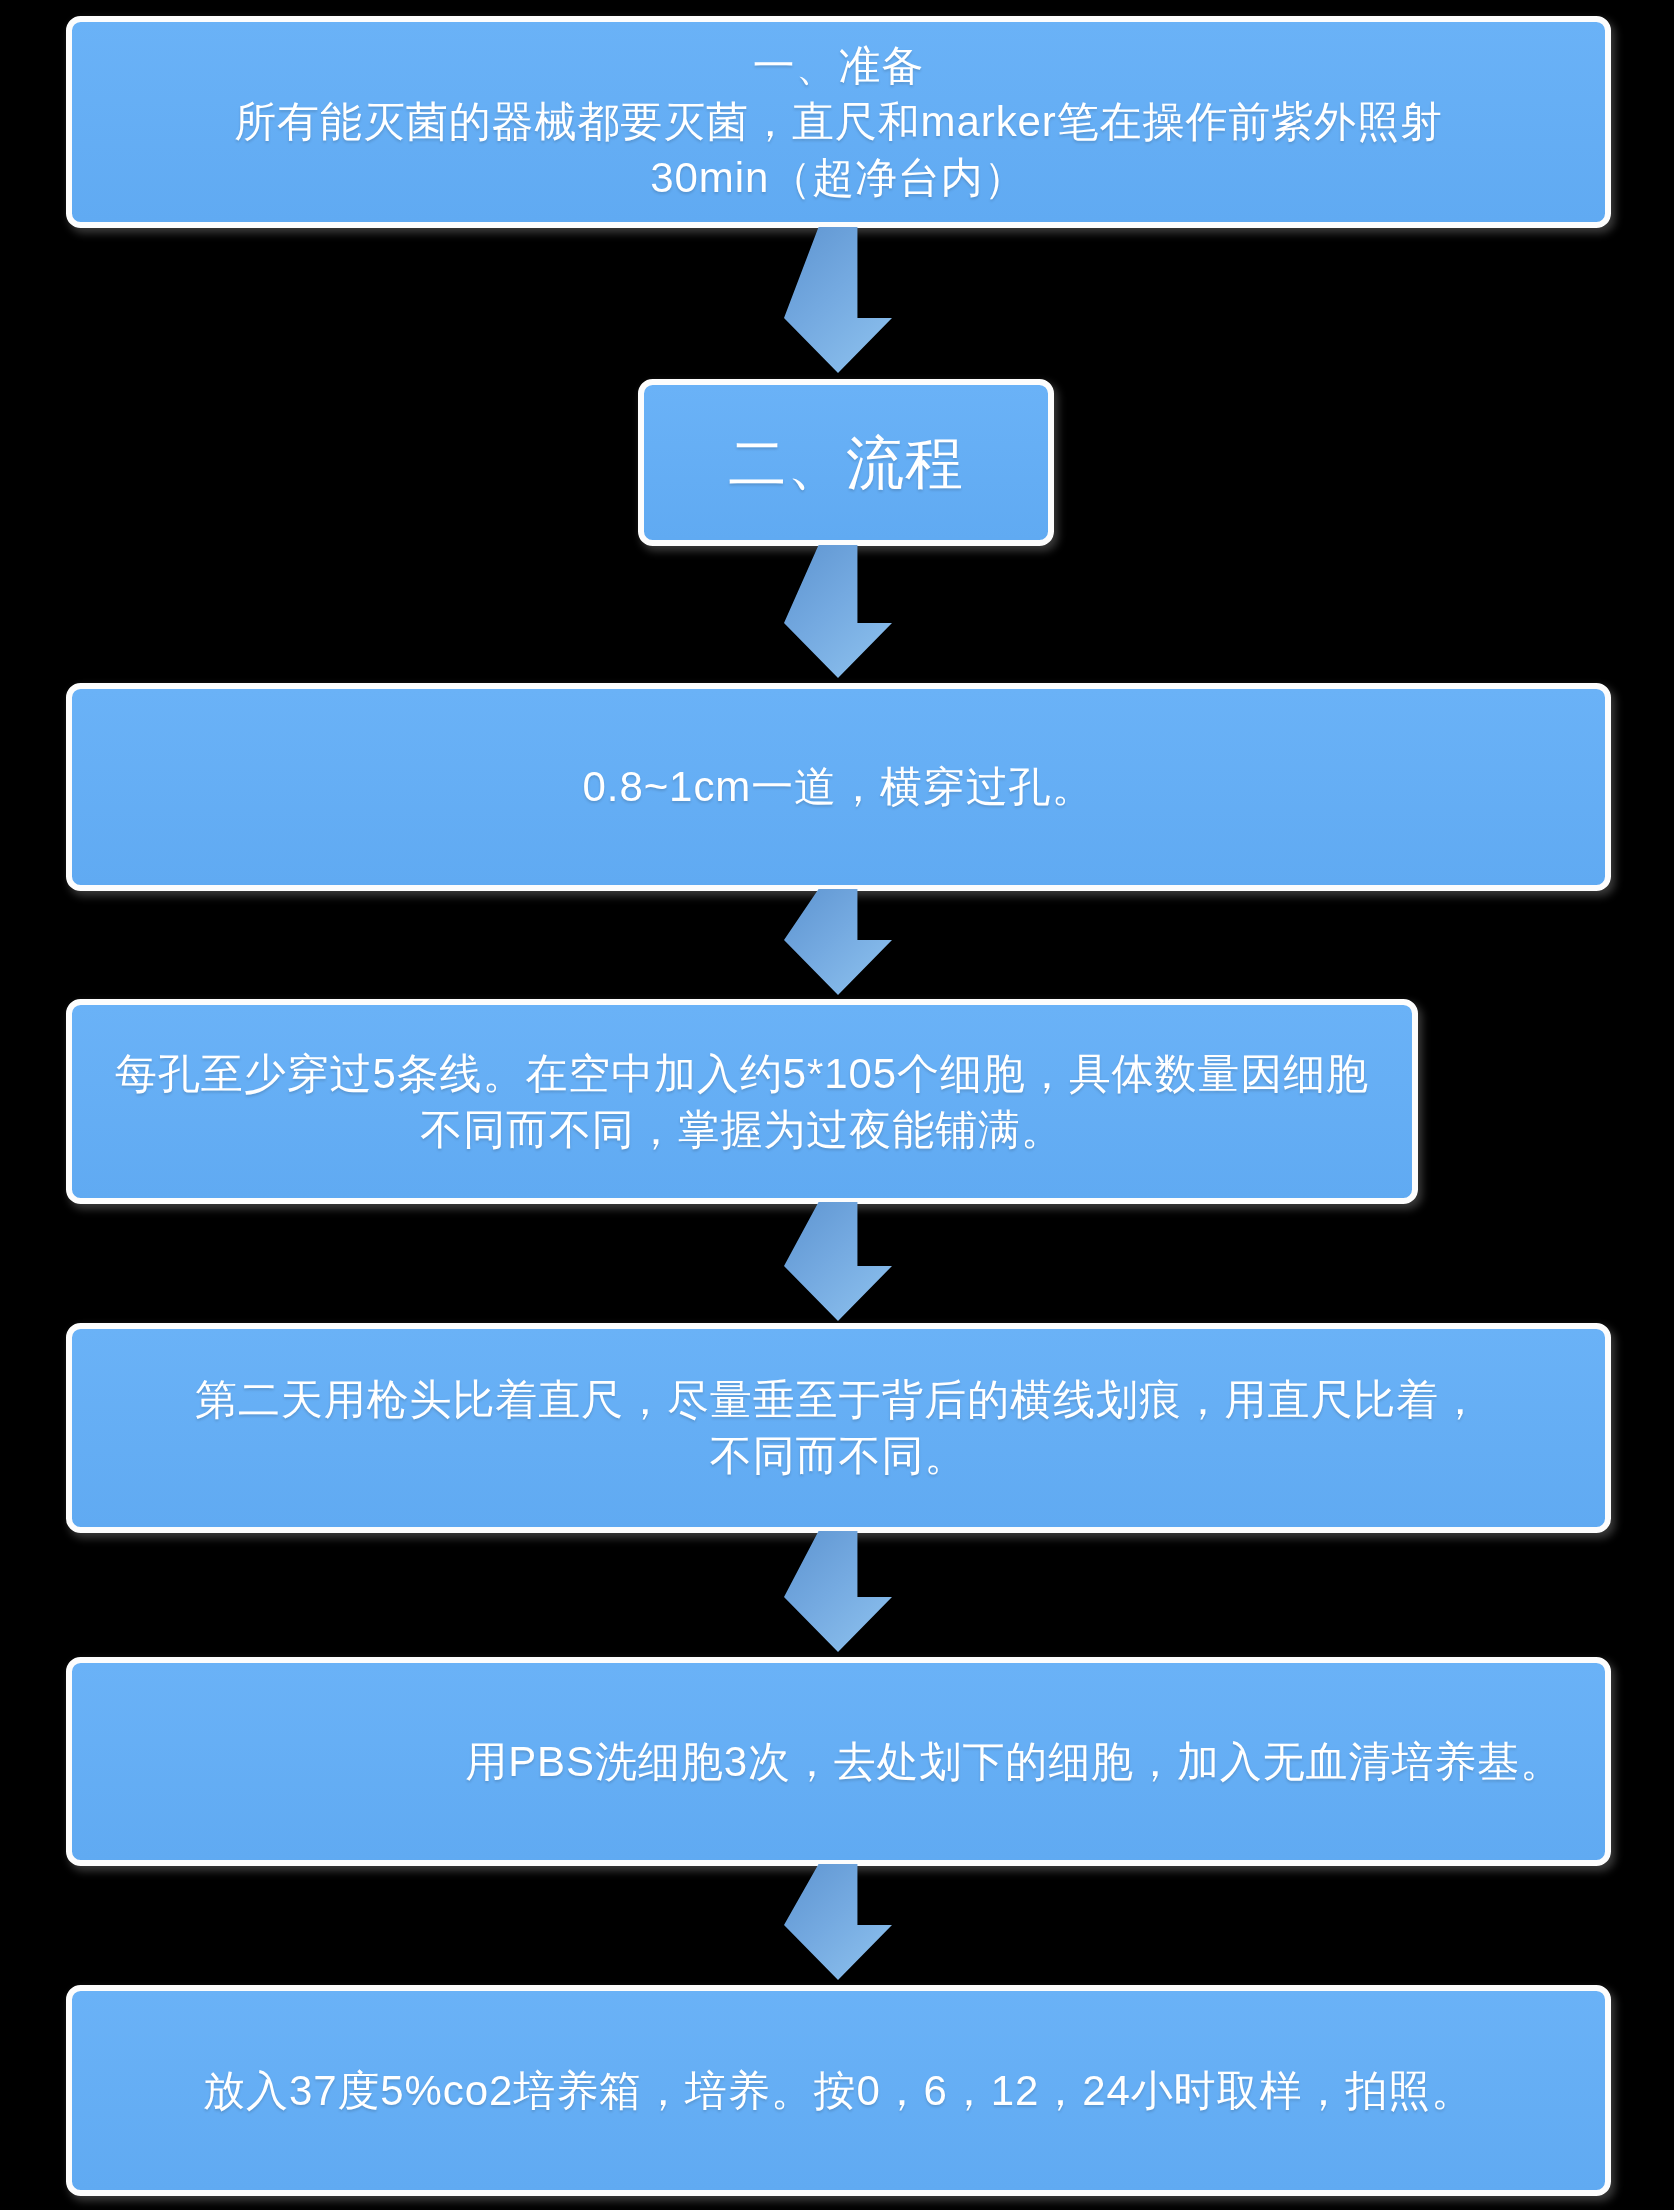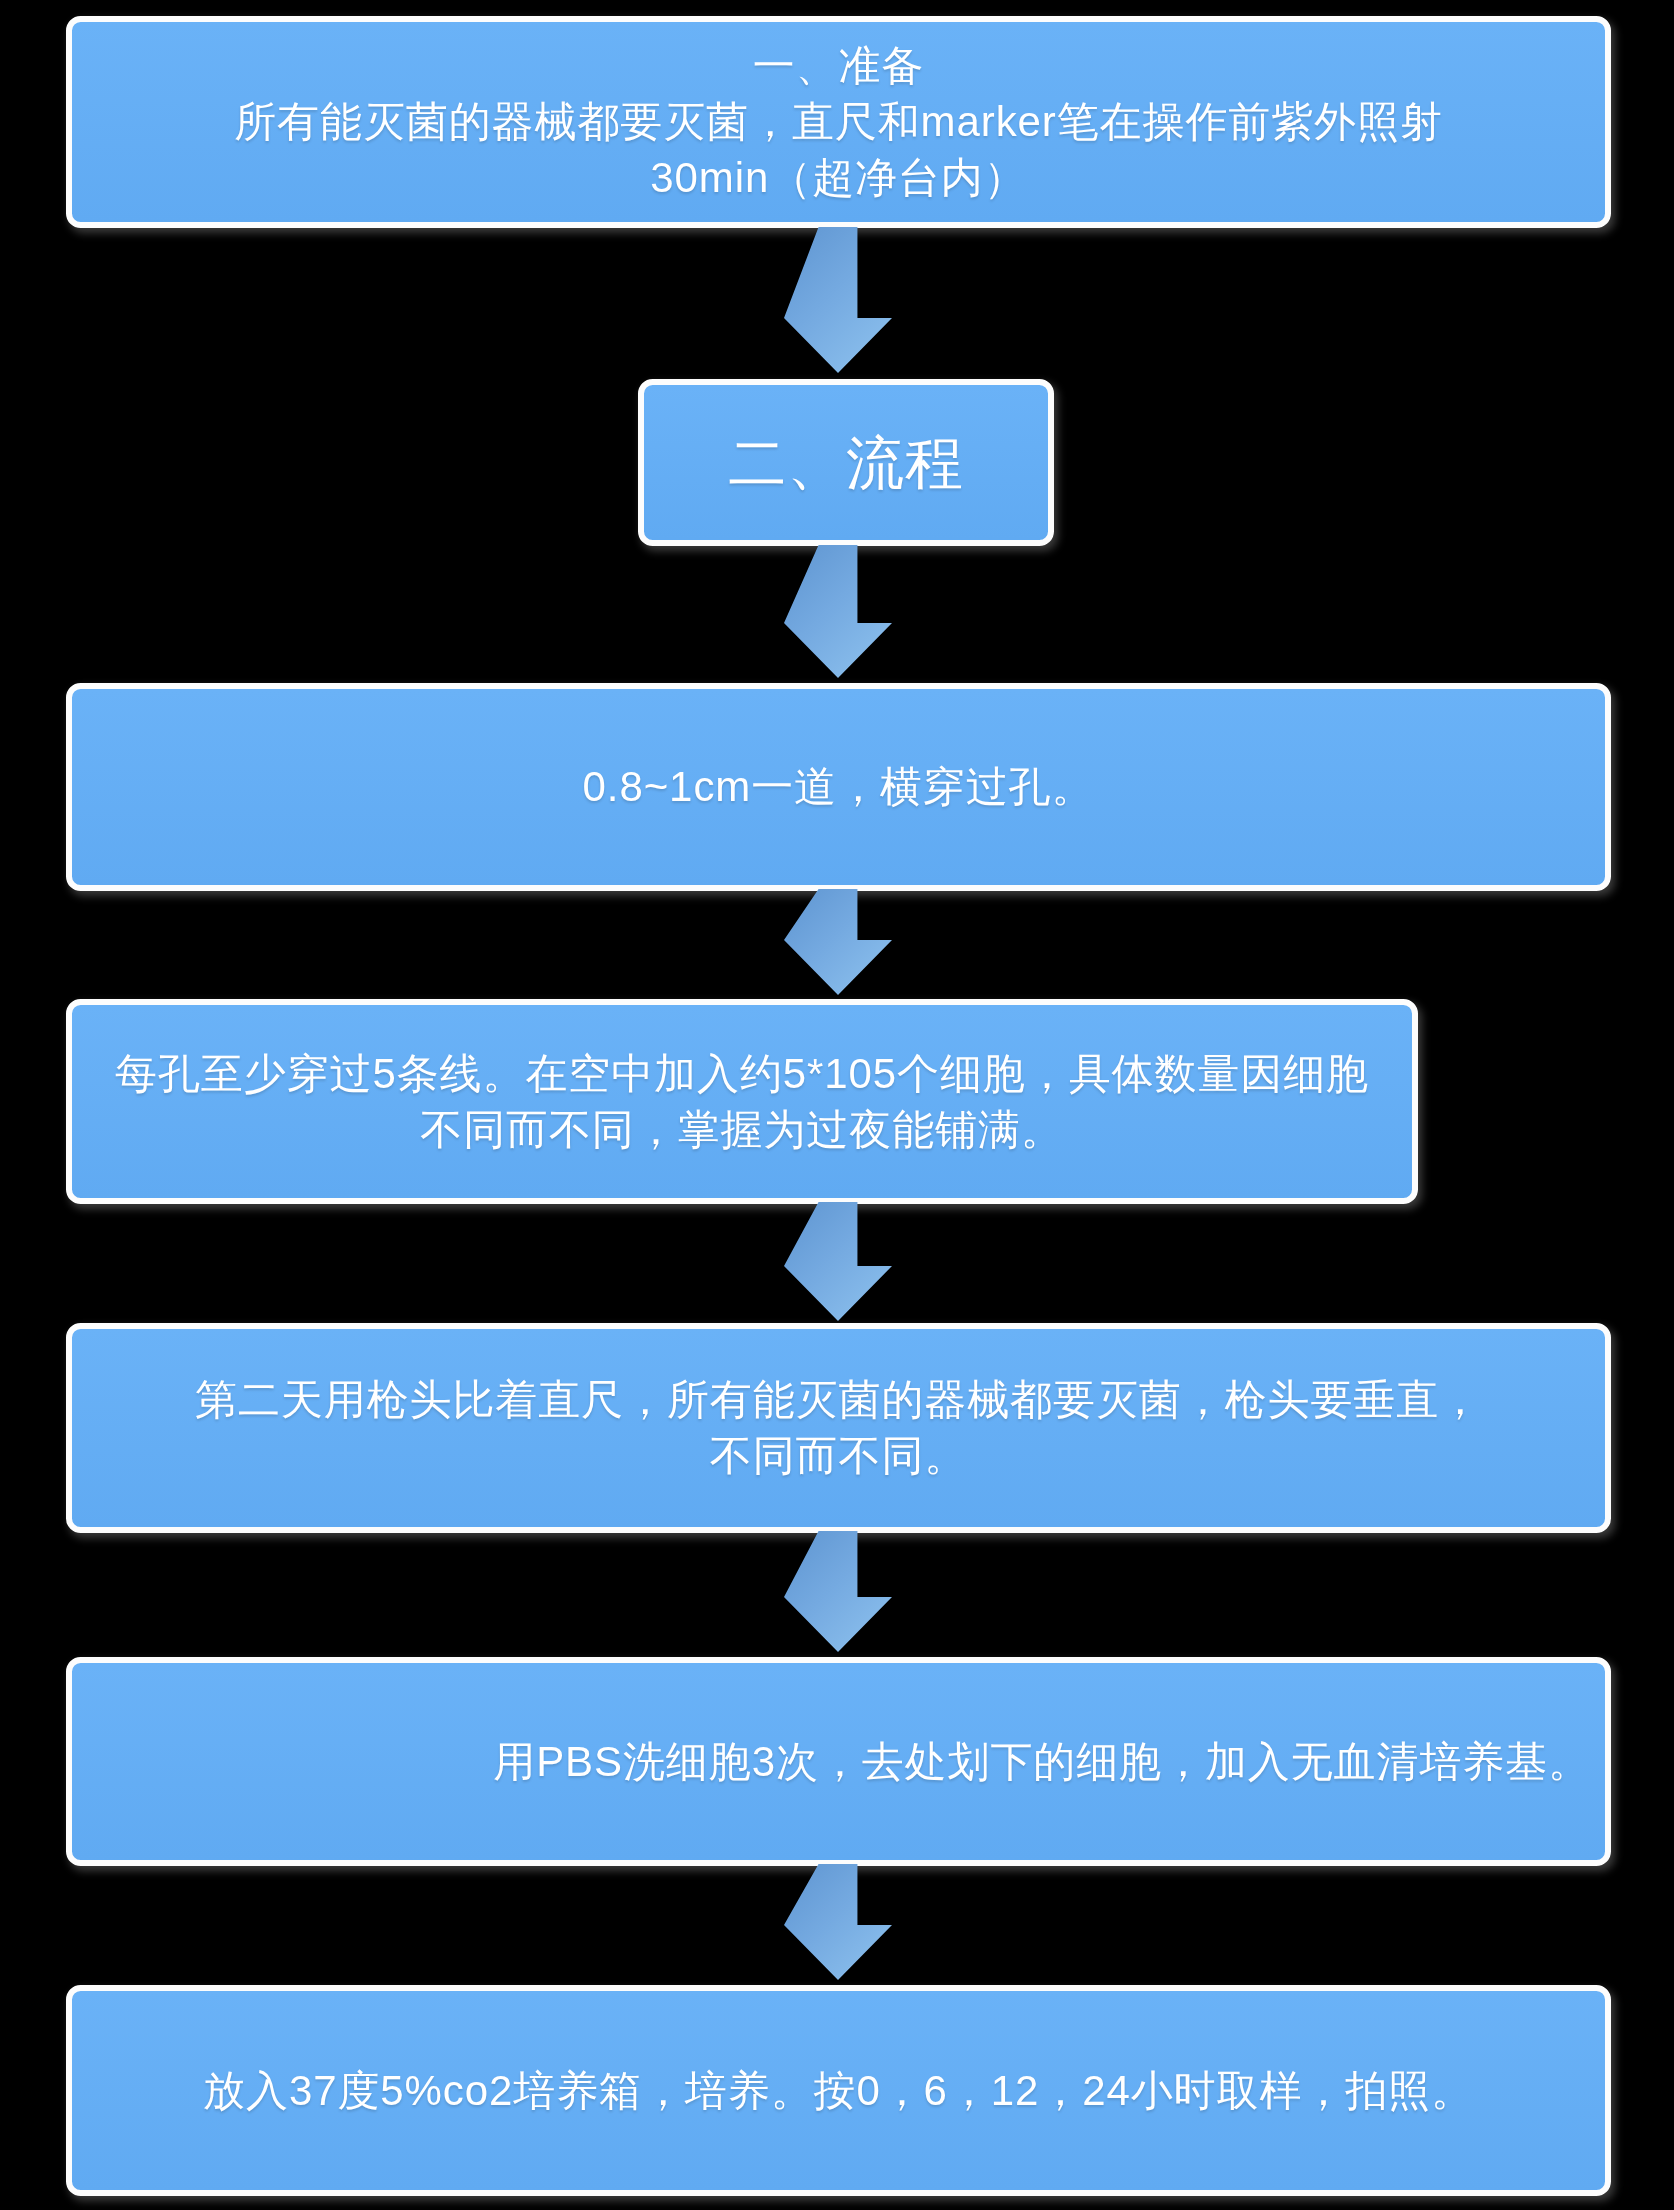--- a/index.html
+++ b/index.html
@@ -27,21 +27,21 @@
     justify-content: center;
     color: #ffffff;
     text-align: center;
   }
   .box-text {
     font-size: 42px;
     line-height: 56px;
     font-weight: 400;
     letter-spacing: 0.9px;
     text-shadow: 0 1.8px 2.7px rgba(0,0,0,0.15);
-    padding: 0 14px;
+    padding: 0 42px;
     width: 100%;
   }
   .box-text.title-size {
     font-size: 58px;
     line-height: 58px;
   }
   .b1 { left: 66px;  top: 16.4px;   width: 1545px; height: 212px; }
   .b2 { left: 638px; top: 379px;  width: 416px;  height: 167px; }
   .b3 { left: 66px;  top: 683px;  width: 1545px; height: 208px; }
   .b4 { left: 66px;  top: 999px; width: 1352px; height: 205px; }
@@ -102,21 +102,21 @@
     <div class="box-text">
         <div>每孔至少穿过5条线。在空中加入约5*105个细胞，具体数量因细胞</div>
         <div>不同而不同，掌握为过夜能铺满。</div>
       </div>
   </div>
 
   <div class="arrow a4"></div>
 
   <div class="box b5">
     <div class="box-text">
-        <div>第二天用枪头比着直尺，所有能灭菌的器械都要灭菌，枪头要垂直，</div>
+        <div>第二天用枪头比着直尺，尽量垂至于背后的横线划痕，用直尺比着，</div>
         <div>不同而不同。</div>
       </div>
   </div>
 
   <div class="arrow a5"></div>
 
   <div class="box b6">
     <div class="box-text">
         <div>用PBS洗细胞3次，去处划下的细胞，加入无血清培养基。</div>
       </div>

